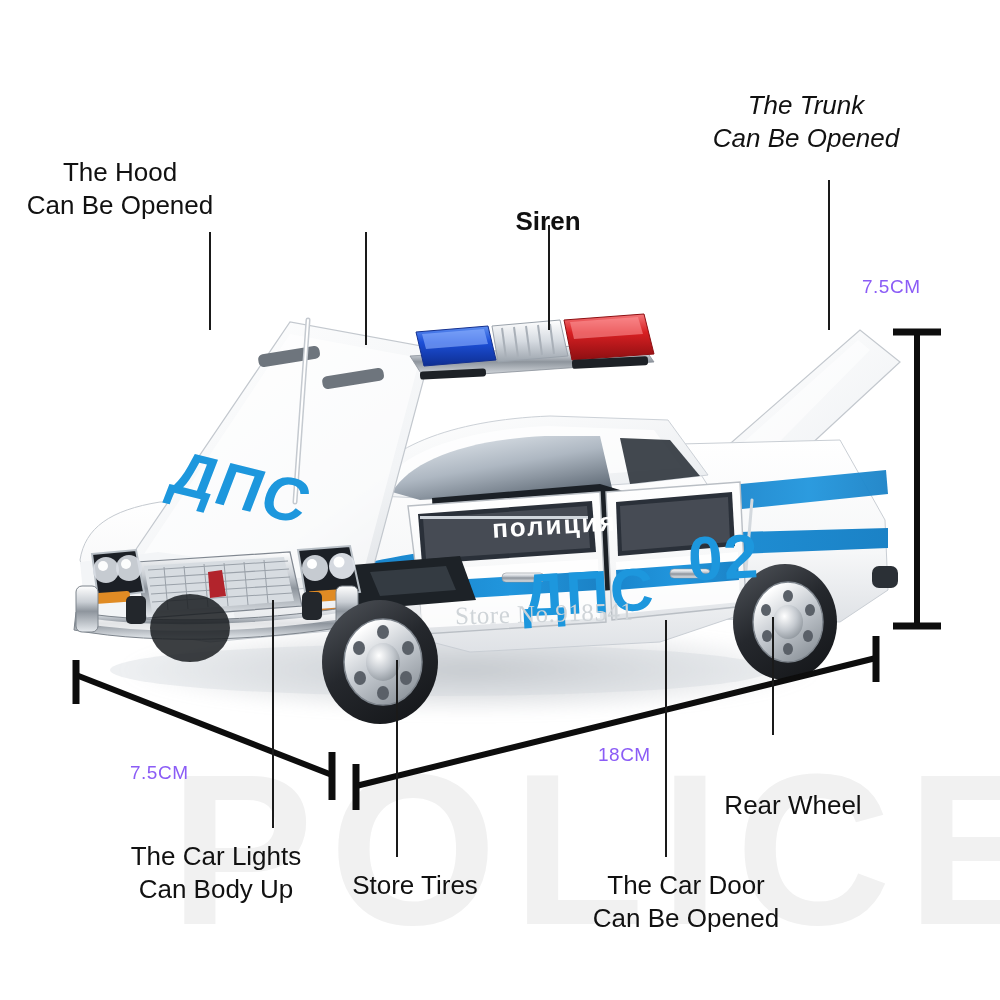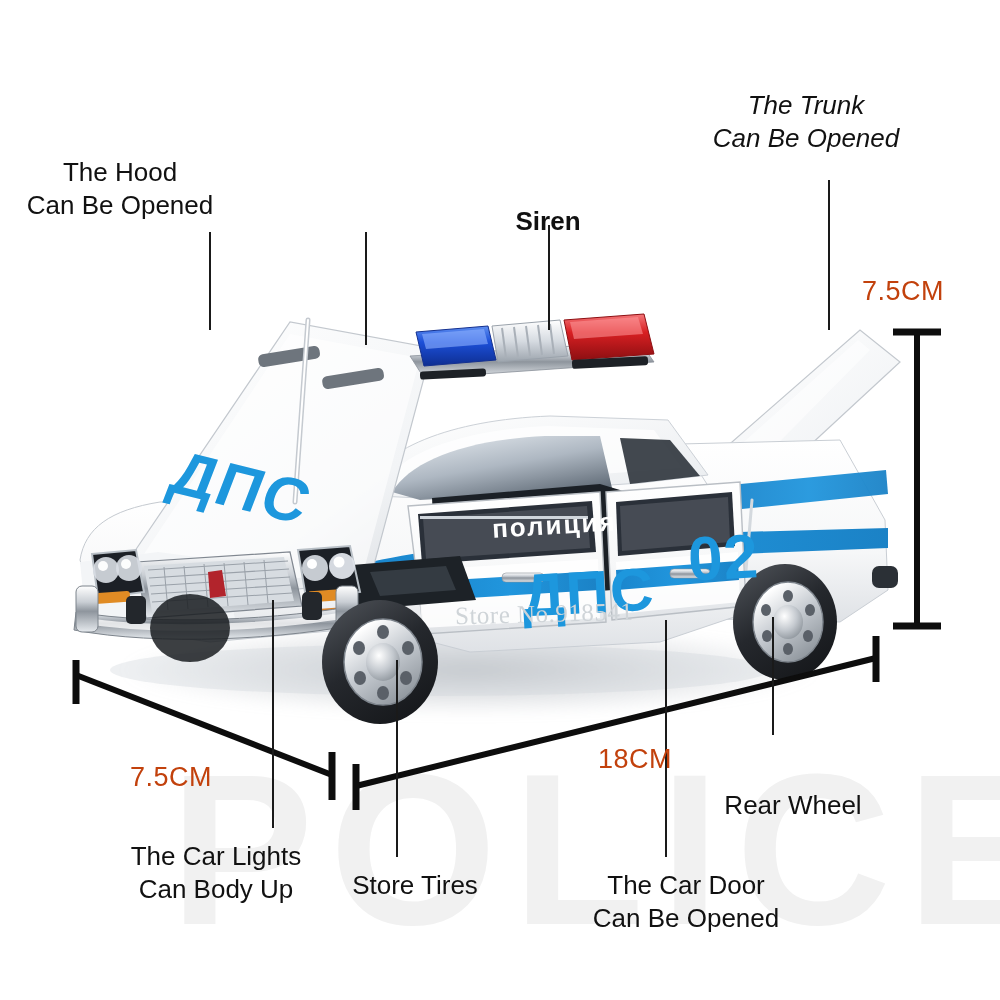--- a/index.html
+++ b/index.html
@@ -21,21 +21,21 @@
     position:absolute;left:455px;top:600px;
     font-size:25px;color:#cfd4d8;white-space:nowrap;
     font-family:"Liberation Serif","DejaVu Serif",serif;
     letter-spacing:.5px;transform:rotate(-1.5deg);
   }
 
   
   .lbl{position:absolute;color:#111;font-size:26px;line-height:33px;white-space:nowrap;}
   .lbl span{display:block;}
   .lbl.c{text-align:center;transform:translateX(-50%);}
-  .dim{position:absolute;color:#c2410c;font-size:27px;white-space:nowrap;letter-spacing:.5px;}
+  .dim{position:absolute;color:#8b5cf6;font-size:19px;white-space:nowrap;letter-spacing:.5px;}
 
   
   .ldr{position:absolute;background:#1a1a1a;width:1.6px;}
 
   svg.dimlayer{position:absolute;left:0;top:0;width:1000px;height:1000px;overflow:visible;}
 
   
   #car{position:absolute;left:40px;top:270px;width:870px;height:460px;}
   #car svg{position:absolute;left:0;top:0;width:870px;height:460px;overflow:visible;}
   .shadowblob{

